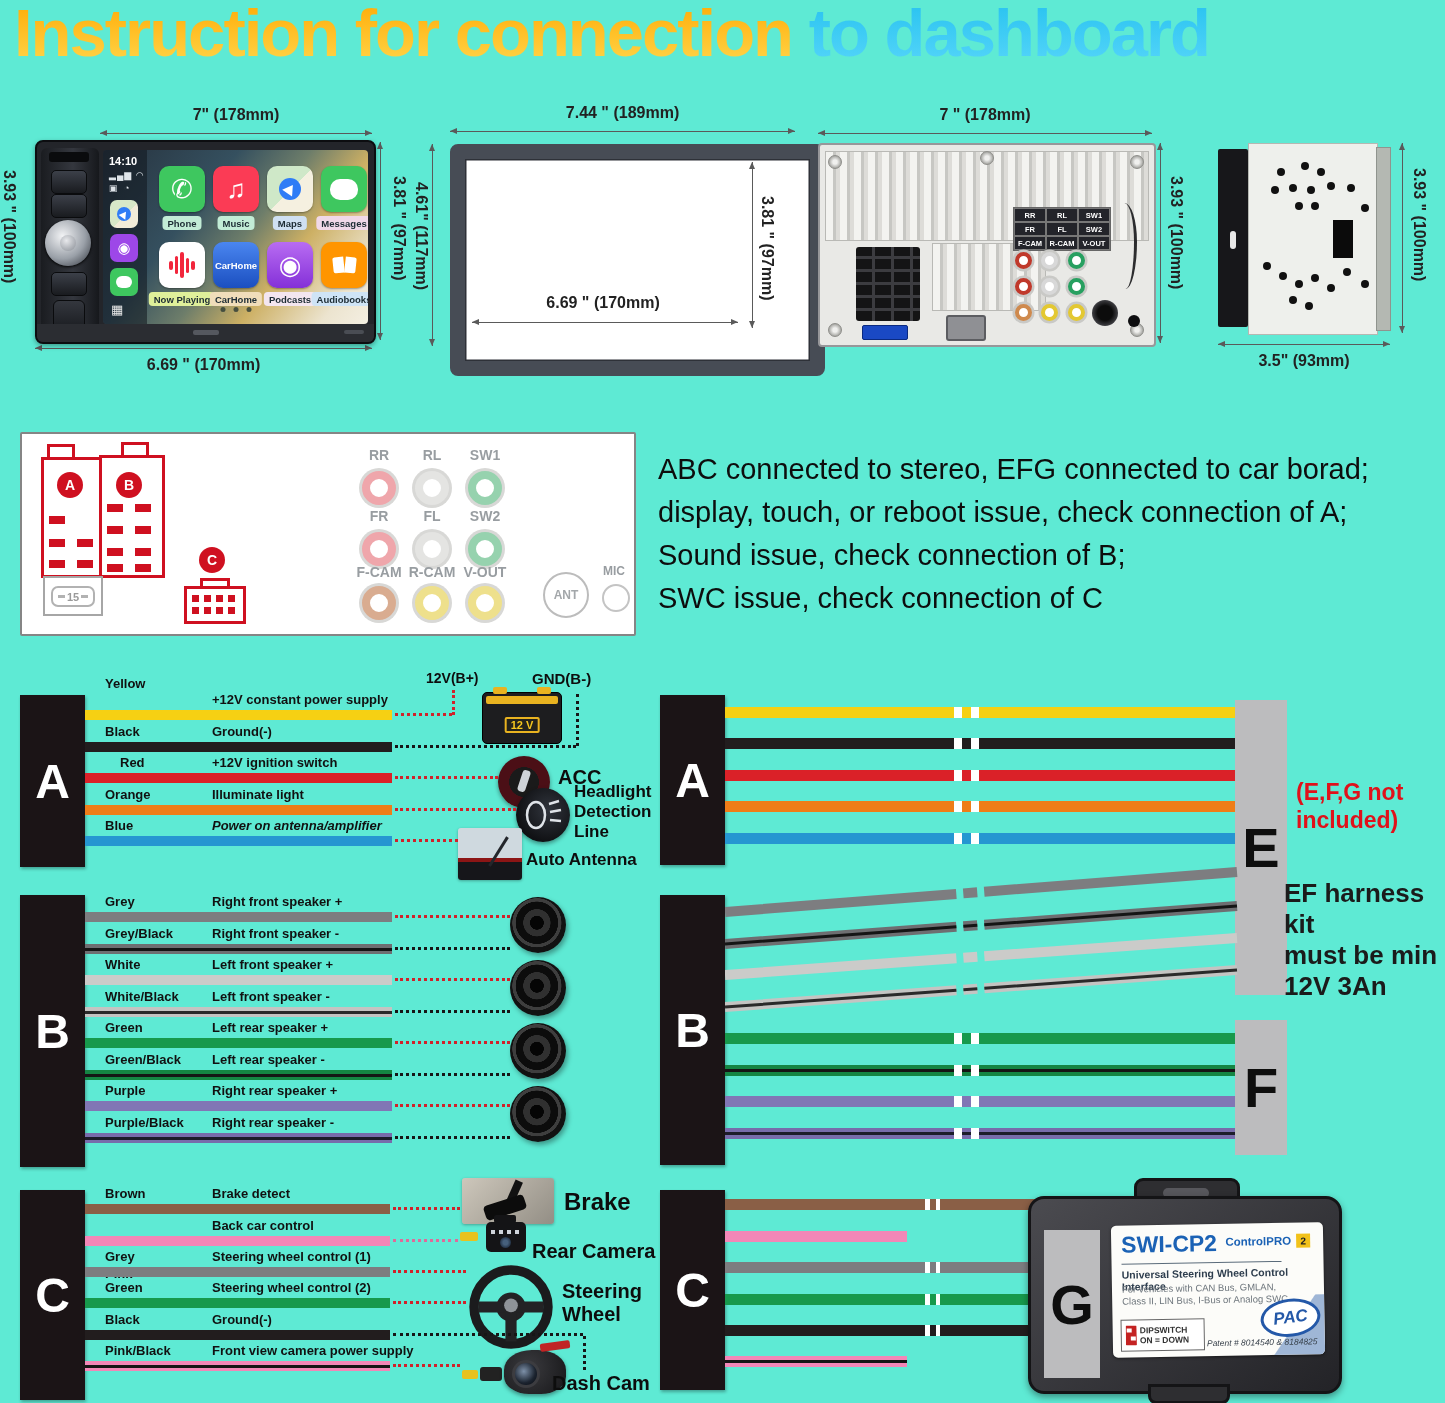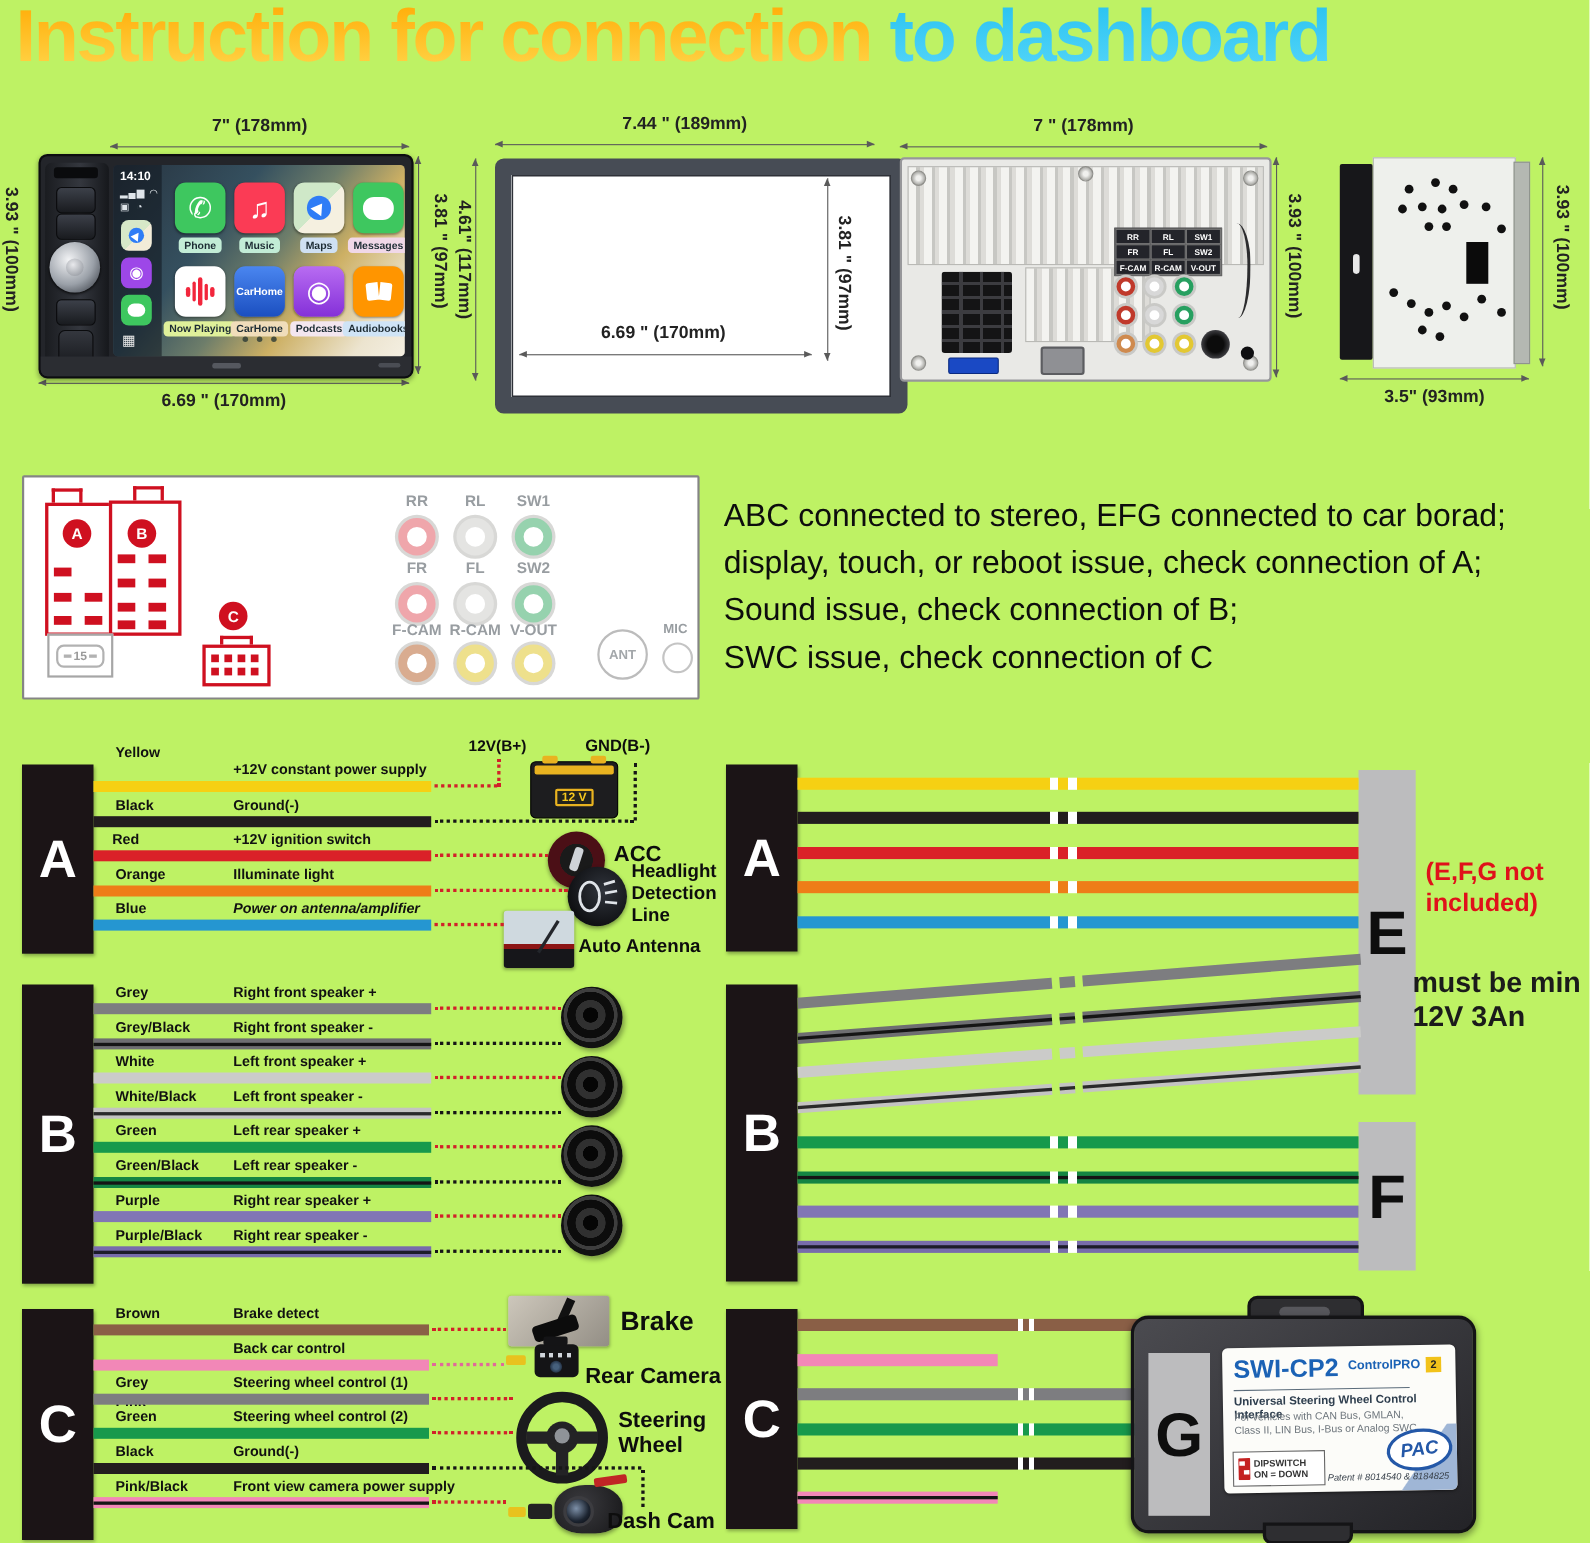--- a/index.html
+++ b/index.html
@@ -1,16 +1,16 @@
 <!DOCTYPE html>
 <html><head>
 <meta charset="utf-8">
 <style>
   html,body{margin:0;padding:0;background:#fff;}
-  #root{position:relative;width:1445px;height:1403px;background:#bef264;overflow:hidden;
+  #root{position:relative;width:1445px;height:1403px;background:#5eead4;overflow:hidden;
         font-family:"Liberation Sans", sans-serif;color:#111;}
   .abs{position:absolute;}
   
   .title{position:absolute;left:14px;top:-6px;font-size:67px;font-weight:700;letter-spacing:-2px;white-space:nowrap;}
   .t-main{background:linear-gradient(180deg,#ffa800,#ffd84e);-webkit-background-clip:text;background-clip:text;color:#ffb30a;-webkit-text-fill-color:transparent;}
   .t-accent{background:linear-gradient(180deg,#25c1ef,#57d6fa);-webkit-background-clip:text;background-clip:text;color:#35c8f2;-webkit-text-fill-color:transparent;}
   
   .dim{position:absolute;font-size:16px;font-weight:700;color:#222;white-space:nowrap;}
   .vdim{writing-mode:vertical-rl;}
   .mh{position:absolute;height:0;border-top:1.5px solid #5a5a5a;}
@@ -381,21 +381,21 @@
     </div>
     <div class="tlabel" style="left:506px;top:182px;font-size:17px;">Auto Antenna</div>
   <div class="wname" style="left: 85px; top: 8px;">Yellow</div>
       <div class="wfunc" style="left: 192px; top: 24px;">+12V constant power supply</div>
       <div class="wire" style="left: 65px; top: 42px; width: 307px; background: rgb(246, 208, 19);"></div>
       <div class="dots" style="left: 375px; top: 45px; width: 57px; border-color: rgb(209, 33, 42);"></div>
       <div class="wname" style="left: 85px; top: 56px;">Black</div>
       <div class="wfunc" style="left: 192px; top: 56px;">Ground(-)</div>
       <div class="wire" style="left: 65px; top: 74px; width: 307px; background: rgb(34, 29, 30);"></div>
       <div class="dots" style="left: 375px; top: 77px; width: 181px; border-color: rgb(22, 22, 22);"></div>
-      <div class="wname" style="left: 82px; top: 87px;">Red</div>
+      <div class="wname" style="left: 100px; top: 87px;">Red</div>
       <div class="wfunc" style="left: 192px; top: 87px;">+12V ignition switch</div>
       <div class="wire" style="left: 65px; top: 105px; width: 307px; background: rgb(218, 33, 40);"></div>
       <div class="dots" style="left: 375px; top: 108px; width: 103px; border-color: rgb(209, 33, 42);"></div>
       <div class="wname" style="left: 85px; top: 119px;">Orange</div>
       <div class="wfunc" style="left: 192px; top: 119px;">Illuminate light</div>
       <div class="wire" style="left: 65px; top: 137px; width: 307px; background: rgb(238, 125, 24);"></div>
       <div class="dots" style="left: 375px; top: 140px; width: 121px; border-color: rgb(209, 33, 42);"></div>
       <div class="wname" style="left: 85px; top: 150px;">Blue</div>
       <div class="wfunc" style="left: 192px; top: 150px; font-style: italic;">Power on antenna/amplifier</div>
       <div class="wire" style="left: 65px; top: 168px; width: 307px; background: rgb(37, 150, 209);"></div>
@@ -545,20 +545,21 @@
       <line x1="0" y1="120" x2="512" y2="83" stroke="#cbcbc9" stroke-width="10" stroke-dasharray="232 7 14 7 600"></line>
       <line x1="0" y1="152" x2="512" y2="115" stroke="#c4c4c2" stroke-width="10" stroke-dasharray="232 7 14 7 600"></line>
       <line x1="0" y1="152" x2="512" y2="115" stroke="#2a2a2a" stroke-width="3" stroke-dasharray="232 7 14 7 600"></line>
     </svg>
 
   <div class="rednote" style="left:1296px;top:778px;">
     <div>(E,F,G not</div>
     <div>included)</div>
   </div>
   <div class="efnote" style="left:1284px;top:878px;">
+    <div>EF harness kit</div>
     <div>must be min</div>
     <div>12V 3An</div>
   </div>
 
   <div class="abs" style="left:1028px;top:1178px;width:312px;height:224px;">
     <div class="ghandle" style="left:106px;top:0;width:100px;height:28px;">
       <div class="gslot" style="left:26px;top:7px;width:46px;height:10px;"></div>
     </div>
     <div class="gbody" style="left:0;top:18px;width:308px;height:192px;"></div>
     <div class="ghandle" style="left:120px;top:206px;width:76px;height:14px;border-radius:0 0 8px 8px;"></div>

